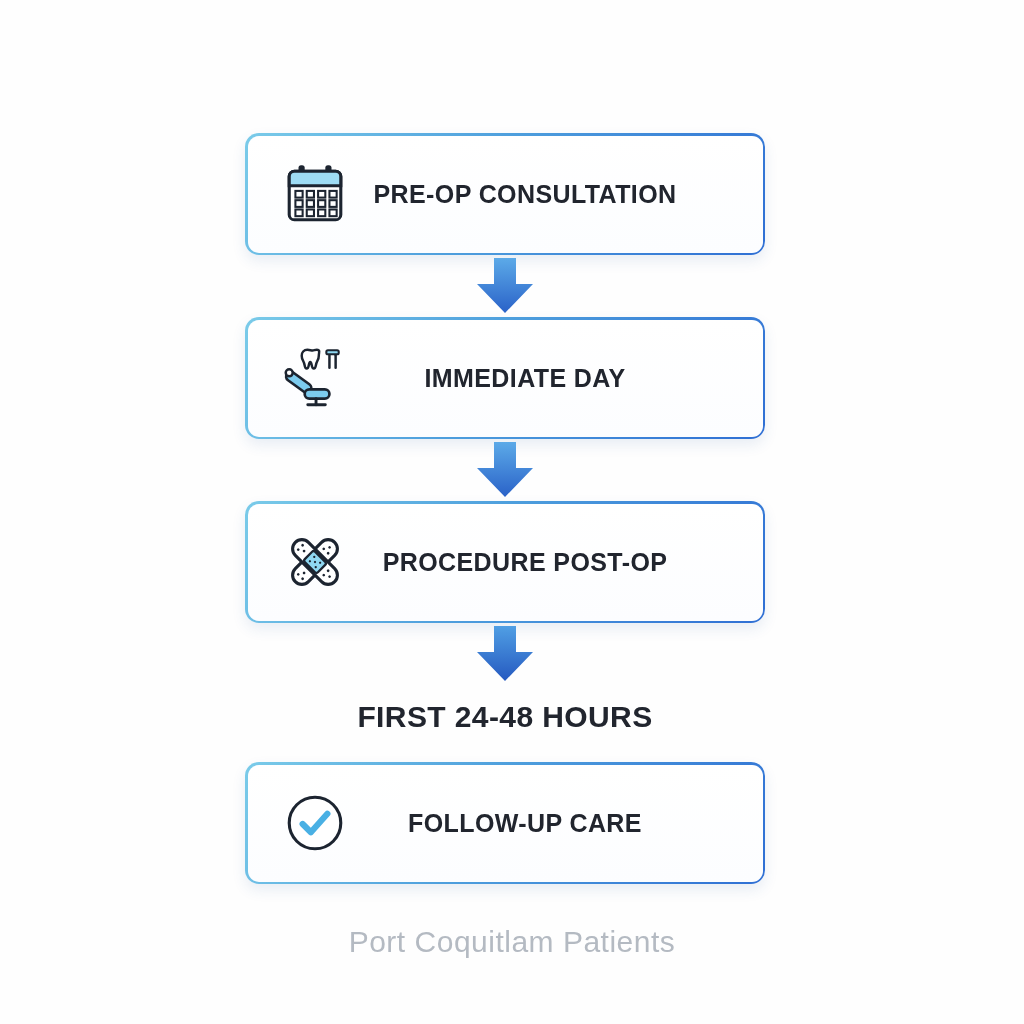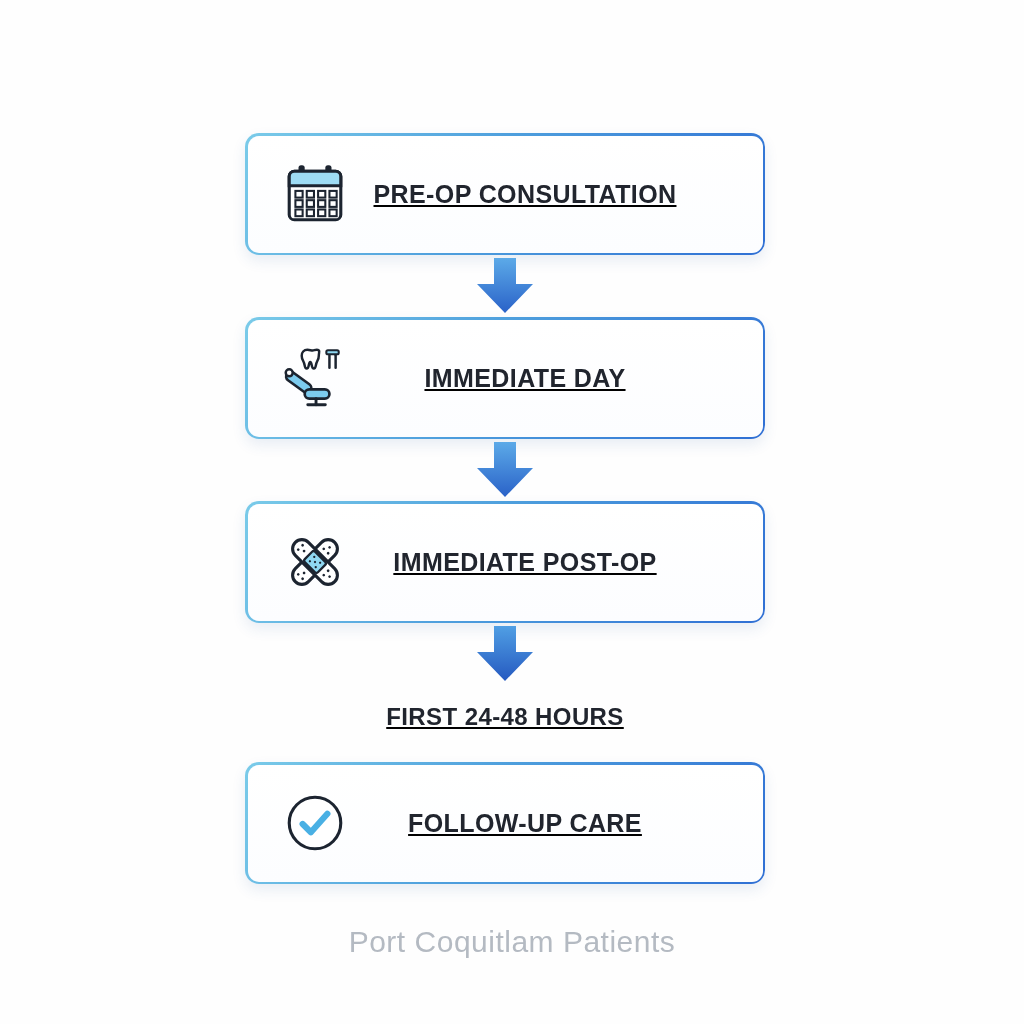--- a/index.html
+++ b/index.html
@@ -16,21 +16,20 @@
     overflow: hidden;
   }
   .flow {
     position: absolute;
     left: 245px;
     top: 133px;
     width: 520px;
     display: flex;
     flex-direction: column;
     align-items: center;
-    text-decoration: underline;
   }
   .step-outer {
     width: 100%;
     height: 122px;
     border-radius: 14px;
     padding: 2.5px;
     box-sizing: border-box;
     background: linear-gradient(120deg, #7acbe9 0%, #4e9fdd 45%, #2f6fd4 100%);
     box-shadow: 0 6px 14px rgba(40, 90, 160, 0.10);
   }
@@ -69,21 +68,21 @@
     display: flex;
     align-items: center;
     justify-content: center;
   }
   .interstitial {
     margin-top: 13px;
     height: 38px;
     display: flex;
     align-items: center;
     justify-content: center;
-    font-size: 24px;
+    font-size: 30px;
     font-weight: 700;
     letter-spacing: 0.4px;
     color: #21252e;
   }
   .last-box { margin-top: 26px; }
   .footer-caption {
     position: absolute;
     top: 925px;
     left: 0;
     width: 100%;
@@ -201,21 +200,21 @@
                   <circle cx="52" cy="32" r="1.3"></circle>
                 <circle cx="28" cy="29" r="1.1"></circle>
                   <circle cx="36" cy="29" r="1.1"></circle>
                   <circle cx="32" cy="32" r="1.1"></circle>
                 <circle cx="28" cy="35" r="1.1"></circle>
                   <circle cx="36" cy="35" r="1.1"></circle>
               </g>
             </g>
           </svg>
         </span>
-        <span class="step-label">IMMEDIATE POST-OP</span>
+        <span class="step-label">PROCEDURE POST-OP</span>
       </div>
     </div>
 
     <div class="arrow">
       <svg width="58" height="56" viewBox="0 0 58 56">
         <defs>
           <linearGradient id="ag3" x1="0" y1="0" x2="0" y2="1">
             <stop offset="0" stop-color="#509fe4"></stop>
               <stop offset="1" stop-color="#2559c0"></stop>
           </linearGradient>

